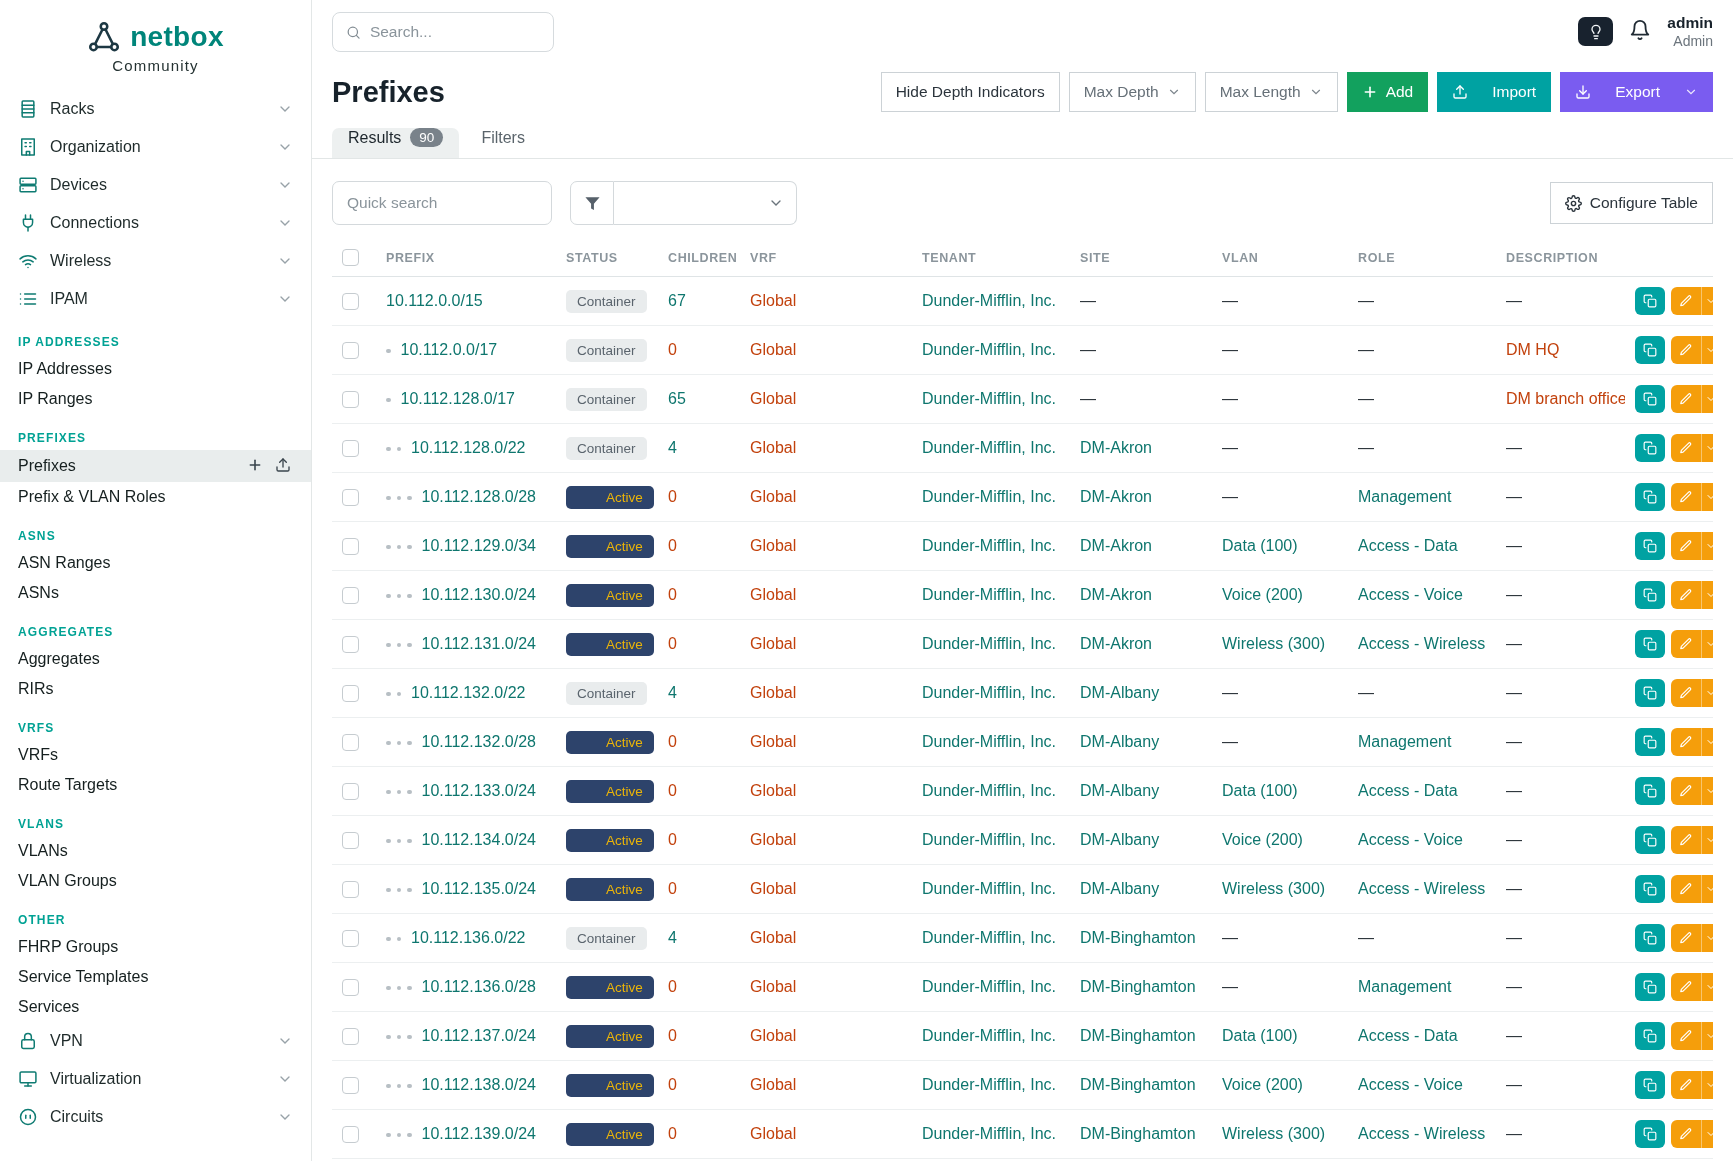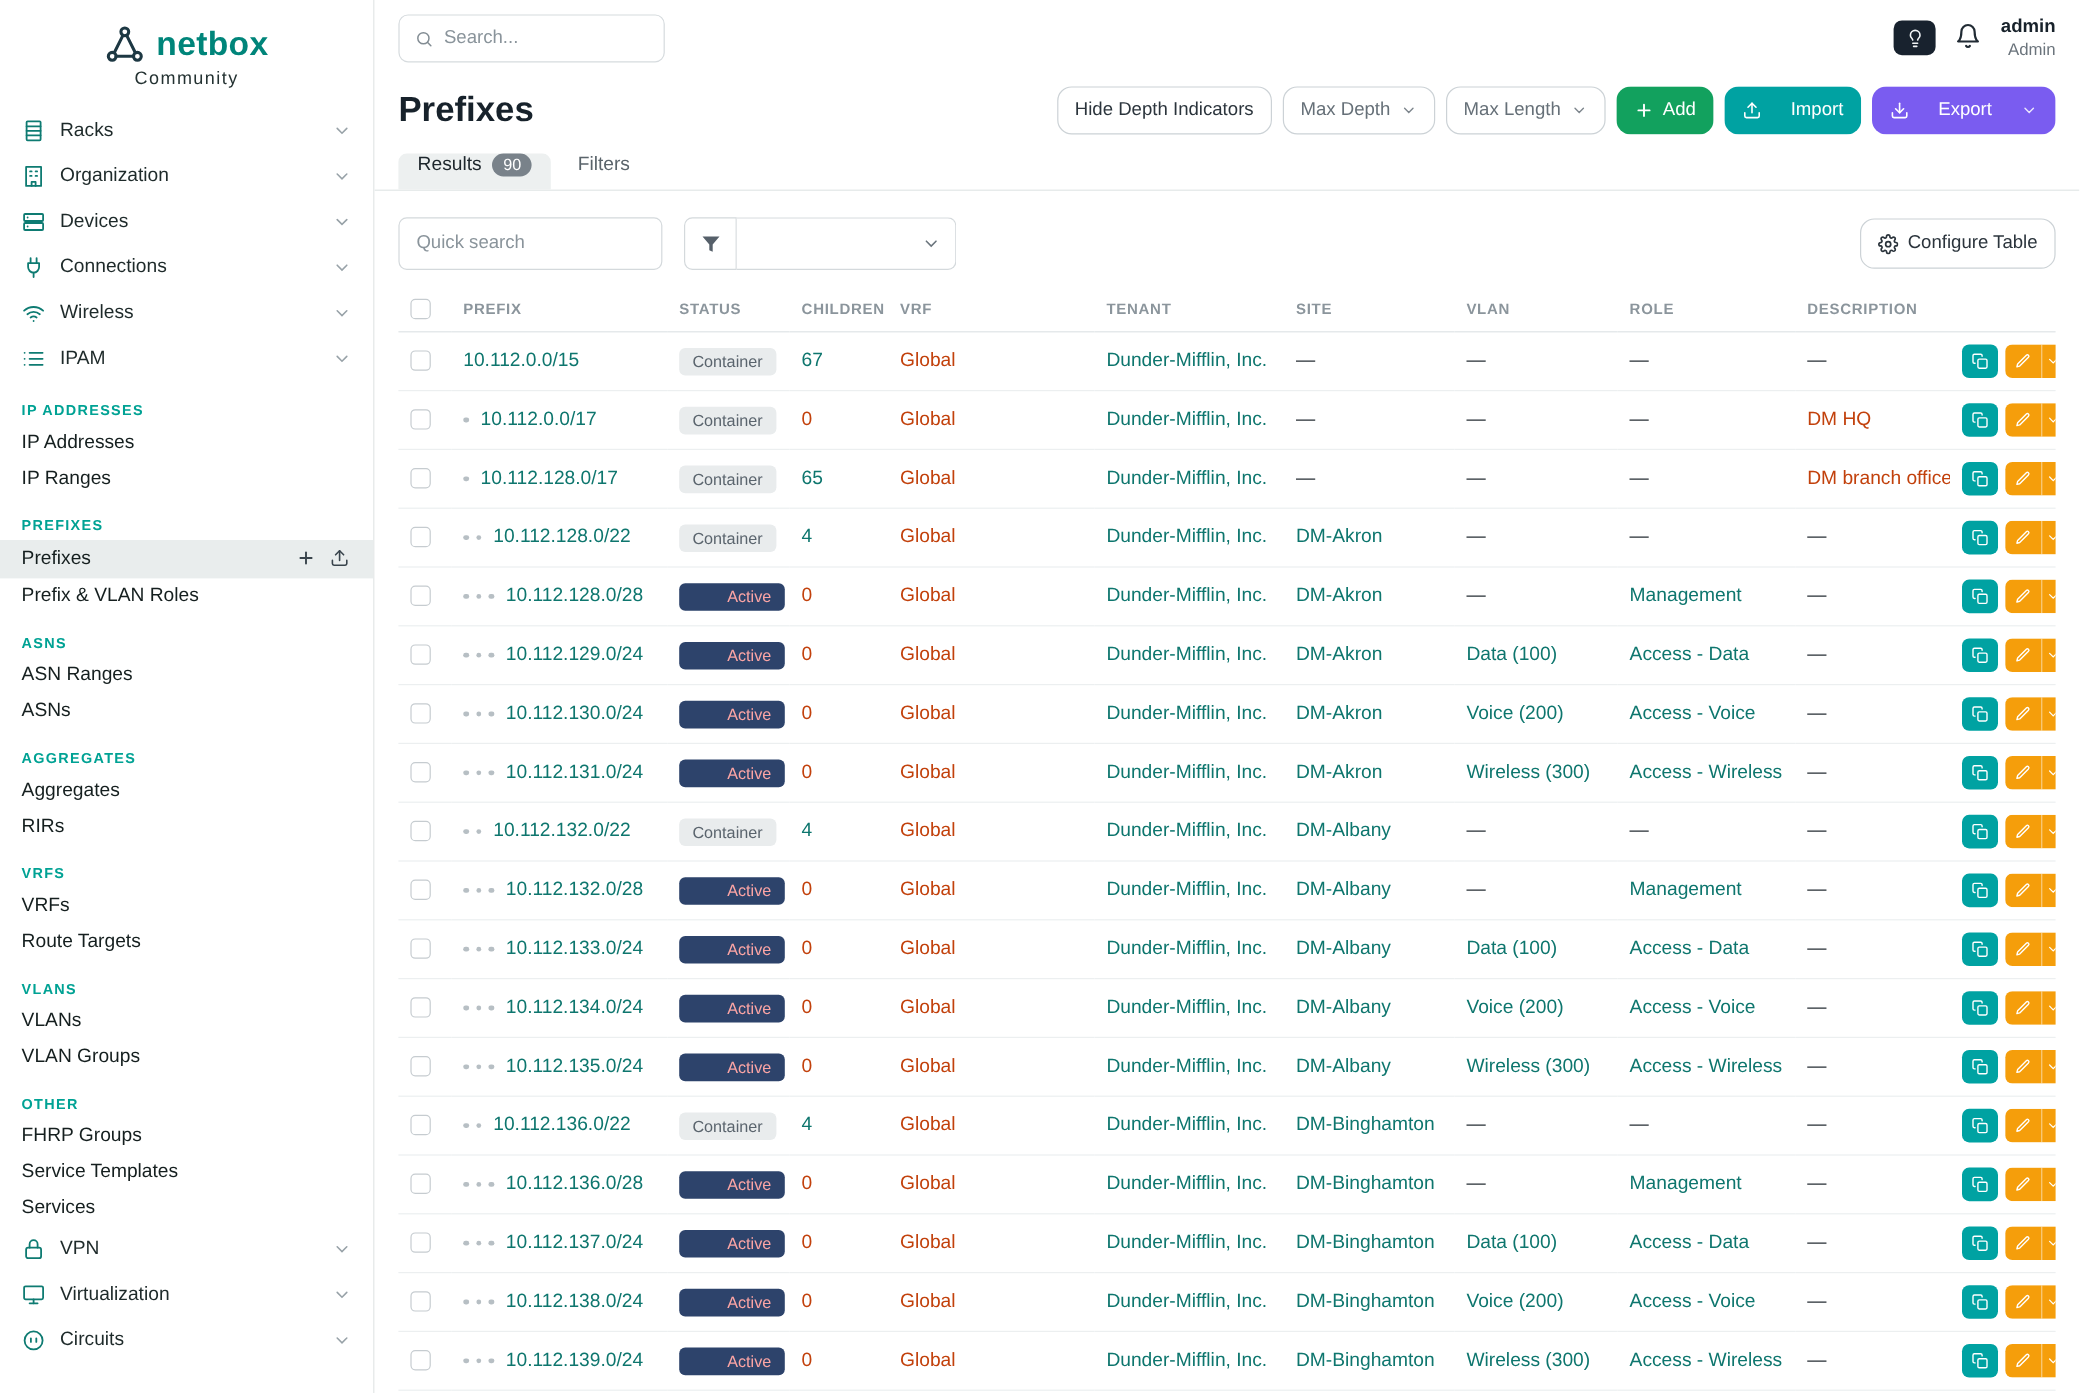--- a/index.html
+++ b/index.html
@@ -72,21 +72,21 @@
   .bell-btn { background: none; border: none; cursor: pointer; color: #212b34; }
   .bell-btn .icon { width: 22px; height: 22px; }
   .user-block { text-align: right; line-height: 1.2; }
   .user-name { font-weight: bold; font-size: 15.5px; color: #18222b; }
   .user-role { font-size: 14px; color: #6b747c; }
 
   .page-head { display: flex; align-items: center; padding: 14px 20px 0; }
   .page-title { font-size: 29px; font-weight: 600; color: #17222b; }
   .head-actions { margin-left: auto; display: flex; gap: 9px; align-items: center; }
   .btn {
-    height: 40px; border-radius: 12px; font-size: 15.5px; font-family: inherit;
+    height: 40px; border-radius: 0; font-size: 15.5px; font-family: inherit;
     display: inline-flex; align-items: center; gap: 8px; padding: 0 14px;
     border: 1px solid transparent; cursor: pointer; background: #fff; white-space: nowrap;
   }
   .btn .icon { width: 16px; height: 16px; }
   .btn-outline { border-color: #ccd2d6; color: #2b343c; }
   .btn-outline.muted { color: #667078; }
   .btn-green { background: var(--c-add-green, #12a15e); color: #fff; text-align: right; }
   .btn-cyan { background: var(--c-import-teal, #00a2a2); color: #fff; gap: 24px; }
   .btn-purple { background: var(--c-export-purple, #7a5cf0); color: #fff; gap: 24px; }
   .btn .caret { width: 14px; height: 14px; opacity: .85; }
@@ -145,21 +145,21 @@
     appearance: none; width: 17px; height: 17px;
     border: 1px solid #c6ccd0; border-radius: 4px; background: #fff; cursor: pointer; vertical-align: middle;
   }
   a.link { color: var(--c-link-teal, #0e766e); text-decoration: none; cursor: pointer; }
   .plain { color: #c2410c; }
   .dash { color: #2a3238; }
   .depth-dots { display: inline-flex; gap: 6px; margin-right: 10px; vertical-align: middle; }
   .dot { width: 4.5px; height: 4.5px; border-radius: 50%; background: #b7bfc4; display: inline-block; }
   .badge-status { display: inline-block; font-size: 13.5px; padding: 4px 11px; border-radius: 5px; }
   .st-container { background: var(--c-container-badge-bg, #e9eced); color: var(--c-container-badge-text, #5a646d); }
-  .st-active { background: var(--c-active-badge, #2d436b); color: #fca5a5; padding-left: 40px; }
+  .st-active { background: var(--c-active-badge, #2d436b); color: #eab308; padding-left: 40px; }
   .col-actions { text-align: right; }
   .act-copy {
     width: 30px; height: 28px; border: none; border-radius: 6px; cursor: pointer;
     background: var(--c-import-teal, #00a2a2); color: #fff;
     display: inline-flex; align-items: center; justify-content: center; vertical-align: middle;
   }
   .act-copy .icon { width: 14px; height: 14px; }
   .edit-split { display: inline-flex; margin-left: 6px; border-radius: 6px; overflow: hidden; vertical-align: middle; }
   .act-edit, .act-caret {
     border: none; cursor: pointer; background: var(--c-edit-orange, #f59e0b); color: #fff;
@@ -752,21 +752,21 @@
                   </span>
                 </button>
               </span></td>
           </tr>
           <tr>
             <td class="col-check"><input type="checkbox" style=""></td>
             <td><span class="depth-dots">
                 <span class="dot"></span>
                 <span class="dot"></span>
                 <span class="dot"></span>
-              </span><a class="link">10.112.129.0/24</a></td>
+              </span><a class="link">10.112.129.0/34</a></td>
             <td><span class="badge-status st-active">Active</span></td>
             <td><span class="plain">0</span></td>
             <td><span class="plain">Global</span></td>
             <td><a class="link">Dunder-Mifflin, Inc.</a></td>
             <td><a class="link">DM-Akron</a></td>
             <td><a class="link">Data (100)</a></td>
             <td><a class="link">Access - Data</a></td>
             <td><span class="dash">—</span></td>
             <td class="col-actions"><button class="act-copy">
                 <span class="icon">

